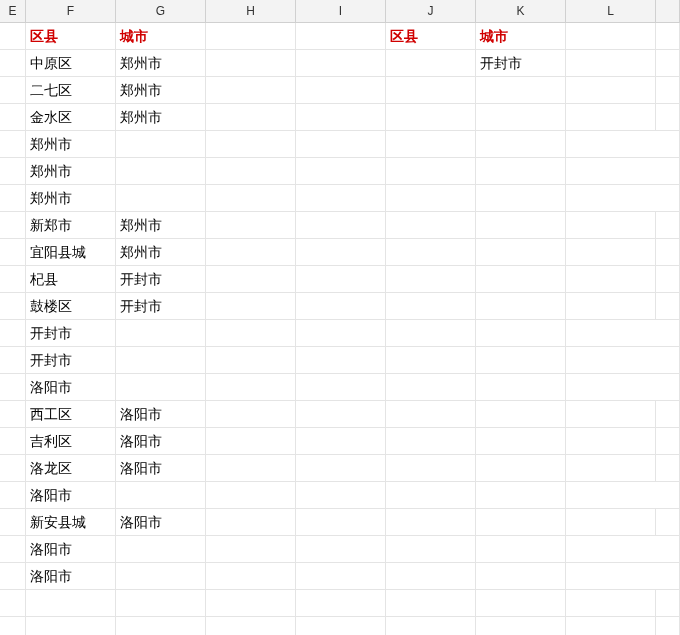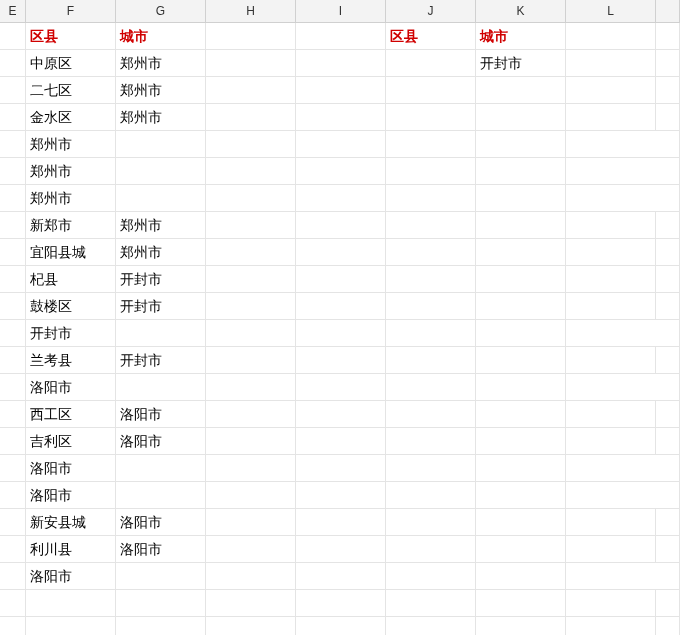--- a/index.html
+++ b/index.html
@@ -220,21 +220,20 @@
         <div class="cell c-G">开封市</div>
         <div class="cell c-H"></div>
         <div class="cell c-I"></div>
         <div class="cell c-J"></div>
         <div class="cell c-K"></div>
         <div class="cell c-L"></div>
         <div class="cell c-fill"></div>
       </div>
       <div class="row">
         <div class="cell c-E"></div>
-        <div class="cell c-F">兰考县</div>
         <div class="cell c-G">开封市</div>
         <div class="cell c-H"></div>
         <div class="cell c-I"></div>
         <div class="cell c-J"></div>
         <div class="cell c-K"></div>
         <div class="cell c-L"></div>
         <div class="cell c-fill"></div>
       </div>
       <div class="row">
         <div class="cell c-E"></div>
@@ -263,20 +262,21 @@
         <div class="cell c-G">洛阳市</div>
         <div class="cell c-H"></div>
         <div class="cell c-I"></div>
         <div class="cell c-J"></div>
         <div class="cell c-K"></div>
         <div class="cell c-L"></div>
         <div class="cell c-fill"></div>
       </div>
       <div class="row">
         <div class="cell c-E"></div>
+        <div class="cell c-F">洛龙区</div>
         <div class="cell c-G">洛阳市</div>
         <div class="cell c-H"></div>
         <div class="cell c-I"></div>
         <div class="cell c-J"></div>
         <div class="cell c-K"></div>
         <div class="cell c-L"></div>
         <div class="cell c-fill"></div>
       </div>
       <div class="row">
         <div class="cell c-E"></div>
@@ -294,21 +294,20 @@
         <div class="cell c-G">洛阳市</div>
         <div class="cell c-H"></div>
         <div class="cell c-I"></div>
         <div class="cell c-J"></div>
         <div class="cell c-K"></div>
         <div class="cell c-L"></div>
         <div class="cell c-fill"></div>
       </div>
       <div class="row">
         <div class="cell c-E"></div>
-        <div class="cell c-F">利川县</div>
         <div class="cell c-G">洛阳市</div>
         <div class="cell c-H"></div>
         <div class="cell c-I"></div>
         <div class="cell c-J"></div>
         <div class="cell c-K"></div>
         <div class="cell c-L"></div>
         <div class="cell c-fill"></div>
       </div>
       <div class="row">
         <div class="cell c-E"></div>

